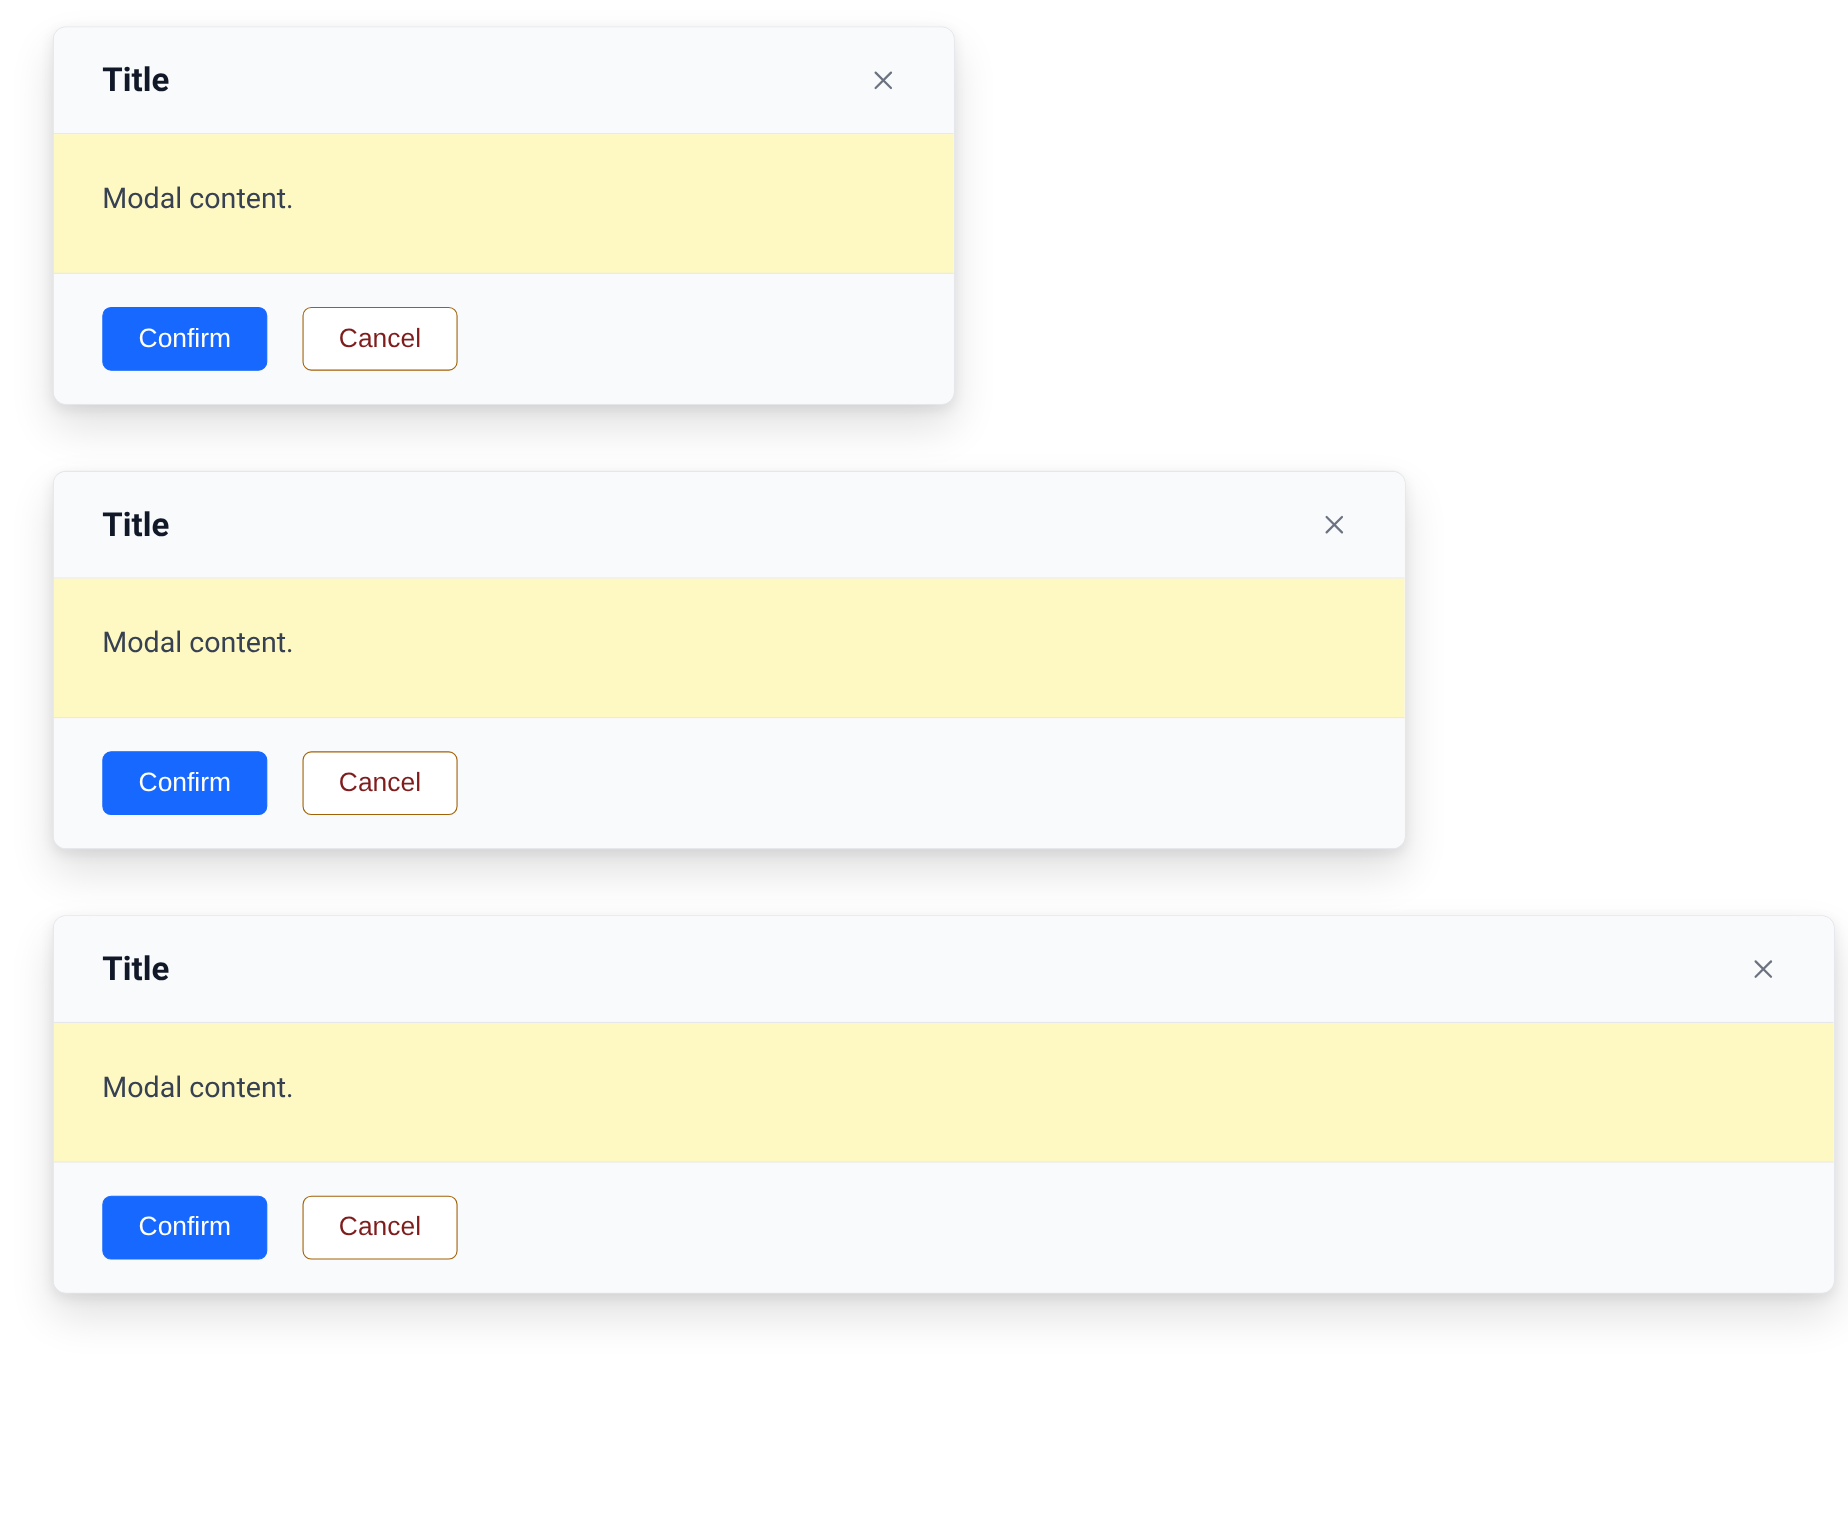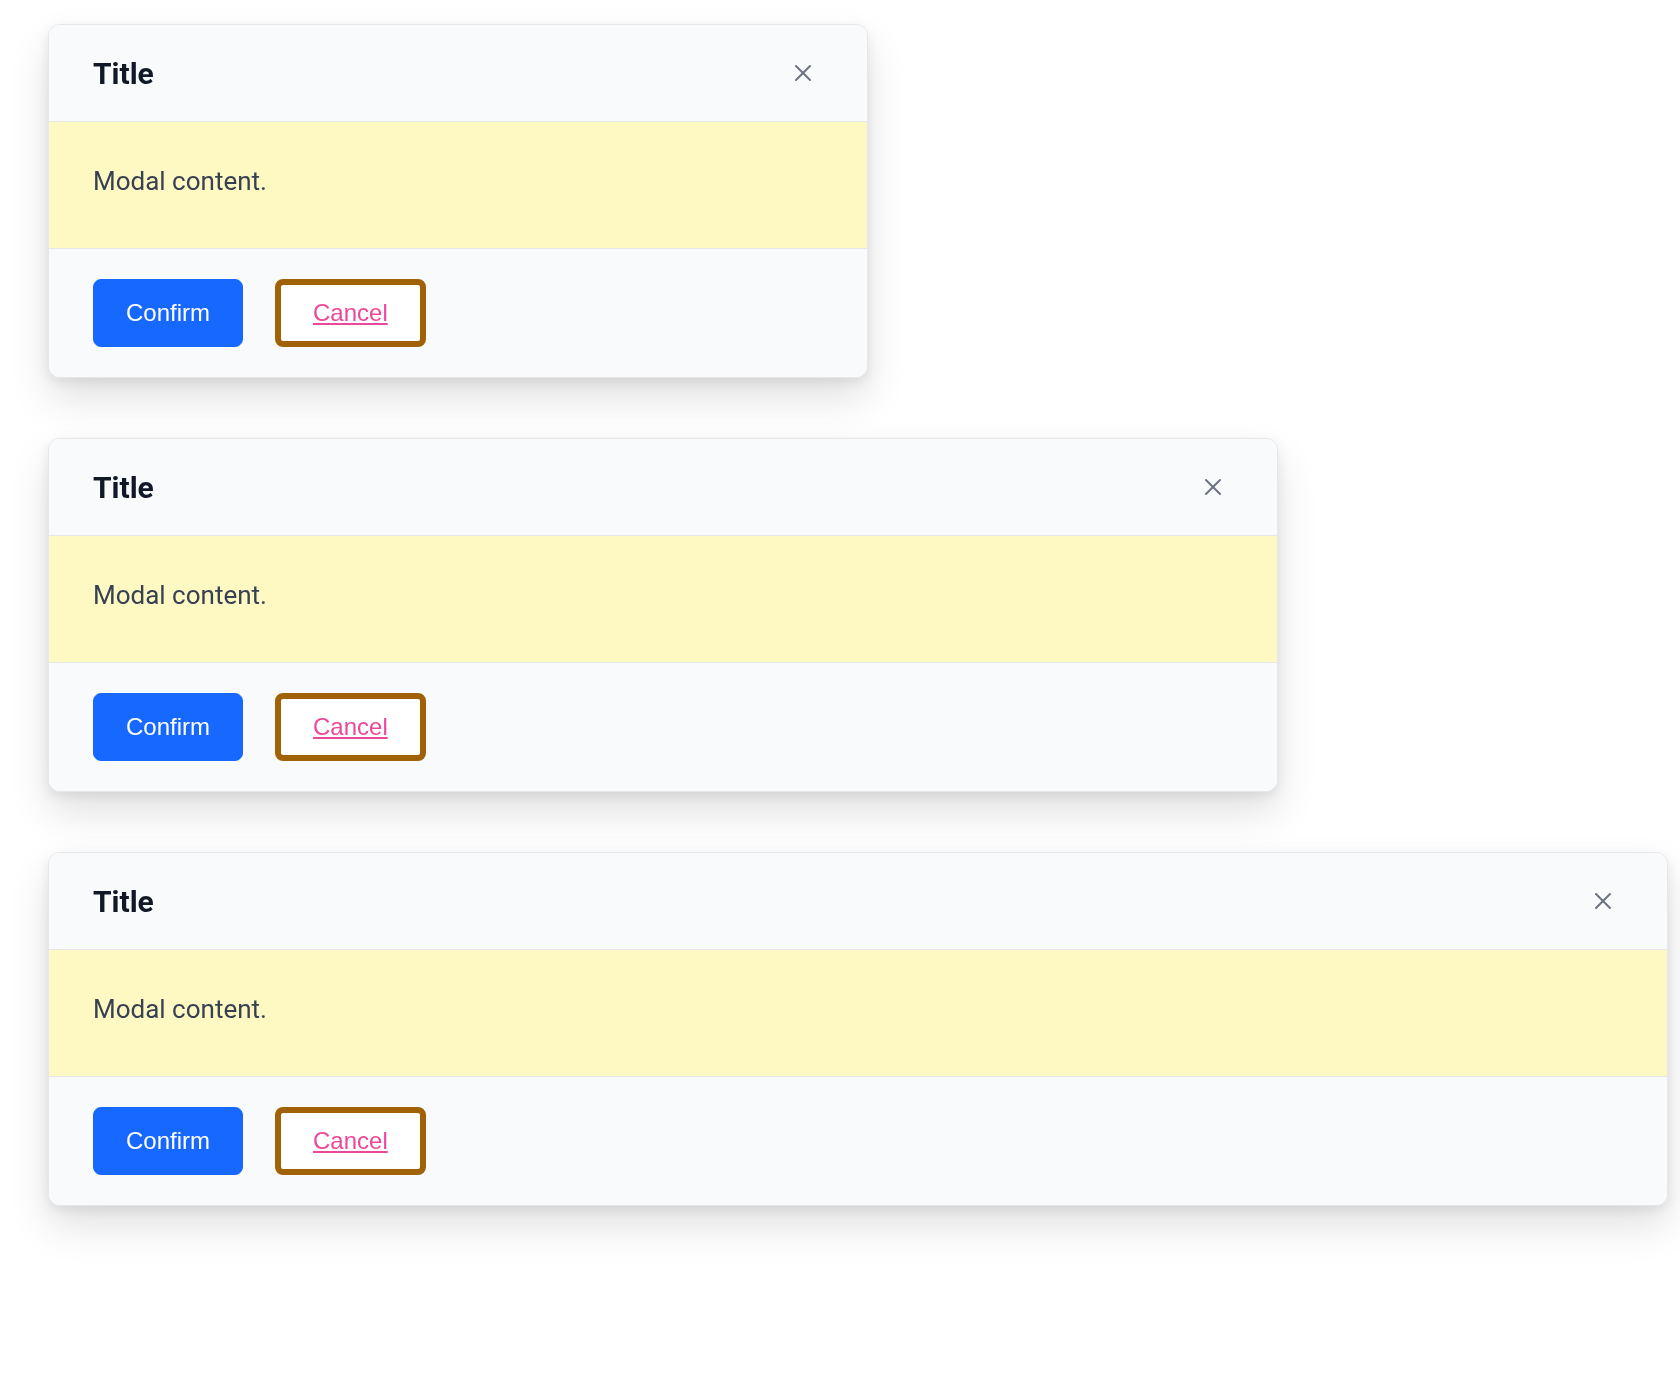--- a/index.html
+++ b/index.html
@@ -78,23 +78,22 @@
     font-weight: 500;
     line-height: 1;
   }
   .btn-primary {
     background: #1668ff;
     color: #ffffff;
     border: 1px solid #1668ff;
   }
   .btn-secondary {
     background: #ffffff;
-    color: #ec4899;
-    border: 6px solid #a16207;
-    text-decoration: underline;
+    color: #7f1d1d;
+    border: 1px solid #a16207;
   }
 </style>
 </head>
 <body>
 
 <div class="canvas">
 
   <div class="modal size-sm">
     <div class="modal-header">
       <h2 class="modal-title">Title</h2>

